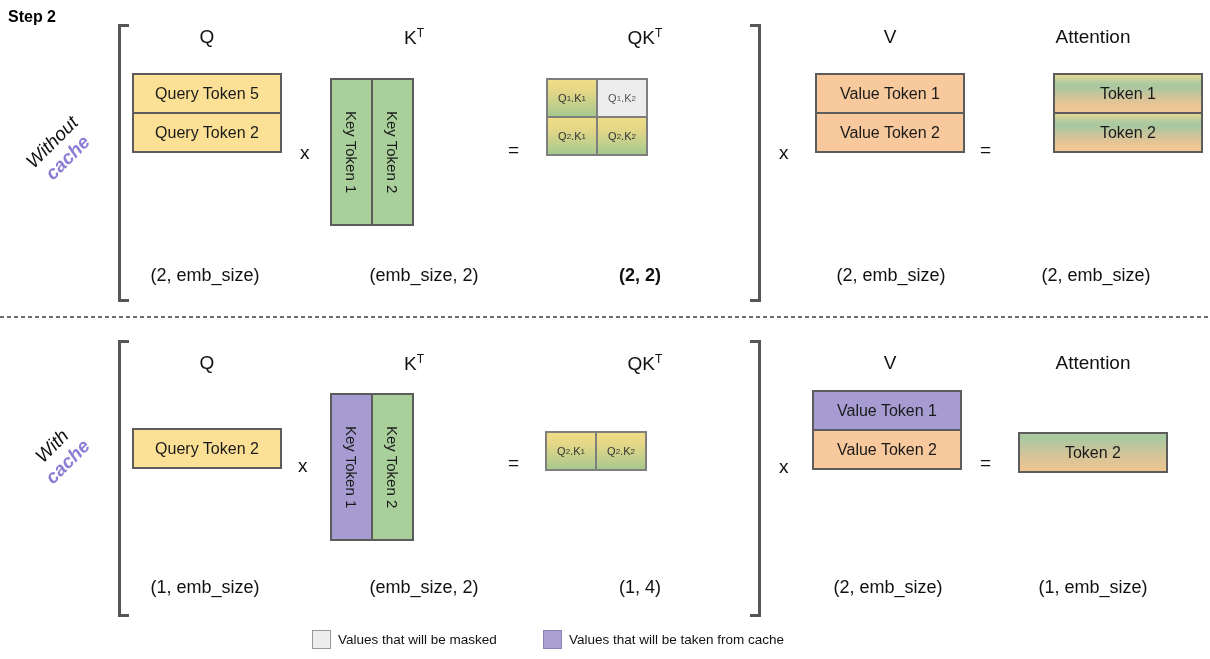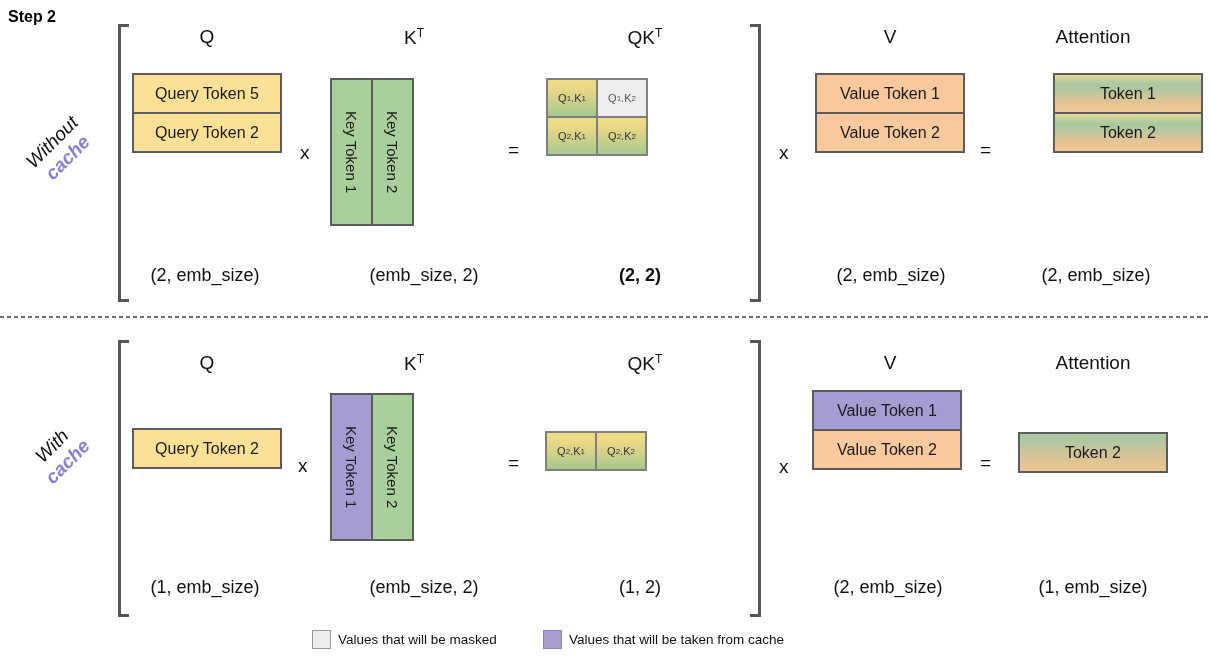--- a/index.html
+++ b/index.html
@@ -189,21 +189,21 @@
     </div>
 
     <div class="op" style="left:980px;top:452px;">=</div>
 
     <div class="matrix" style="left:1018px;top:432px;">
       <div class="cell grad-att2">Token 2</div>
     </div>
 
     <div class="shape" style="left:115px;top:577px;width:180px;">(1, emb_size)</div>
     <div class="shape" style="left:334px;top:577px;width:180px;">(emb_size, 2)</div>
-    <div class="shape" style="left:570px;top:577px;width:140px;">(1, 2)</div>
+    <div class="shape" style="left:570px;top:577px;width:140px;">(1, 4)</div>
     <div class="shape" style="left:798px;top:577px;width:180px;">(2, emb_size)</div>
     <div class="shape" style="left:1003px;top:577px;width:180px;">(1, emb_size)</div>
   </div>
 
   <div class="legend-item" style="left:312px;top:630px;">
     <span class="swatch masked"></span>
     <span class="legend-label">Values that will be masked</span>
   </div>
   <div class="legend-item" style="left:543px;top:630px;">
     <span class="swatch cache"></span>

